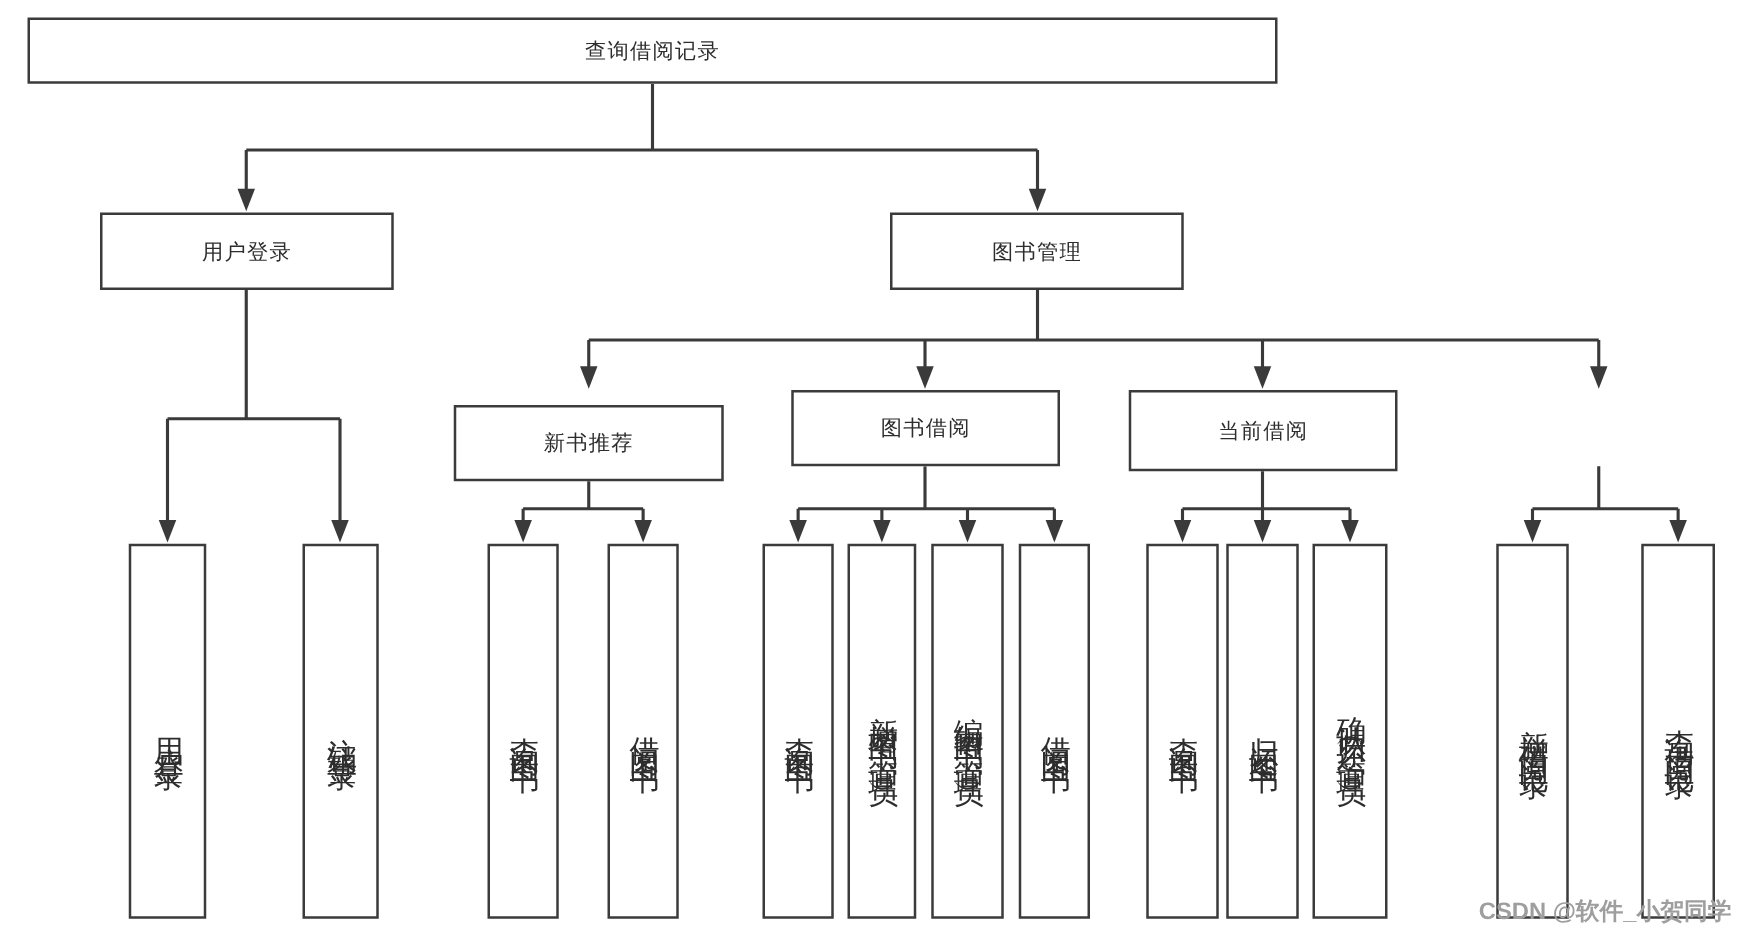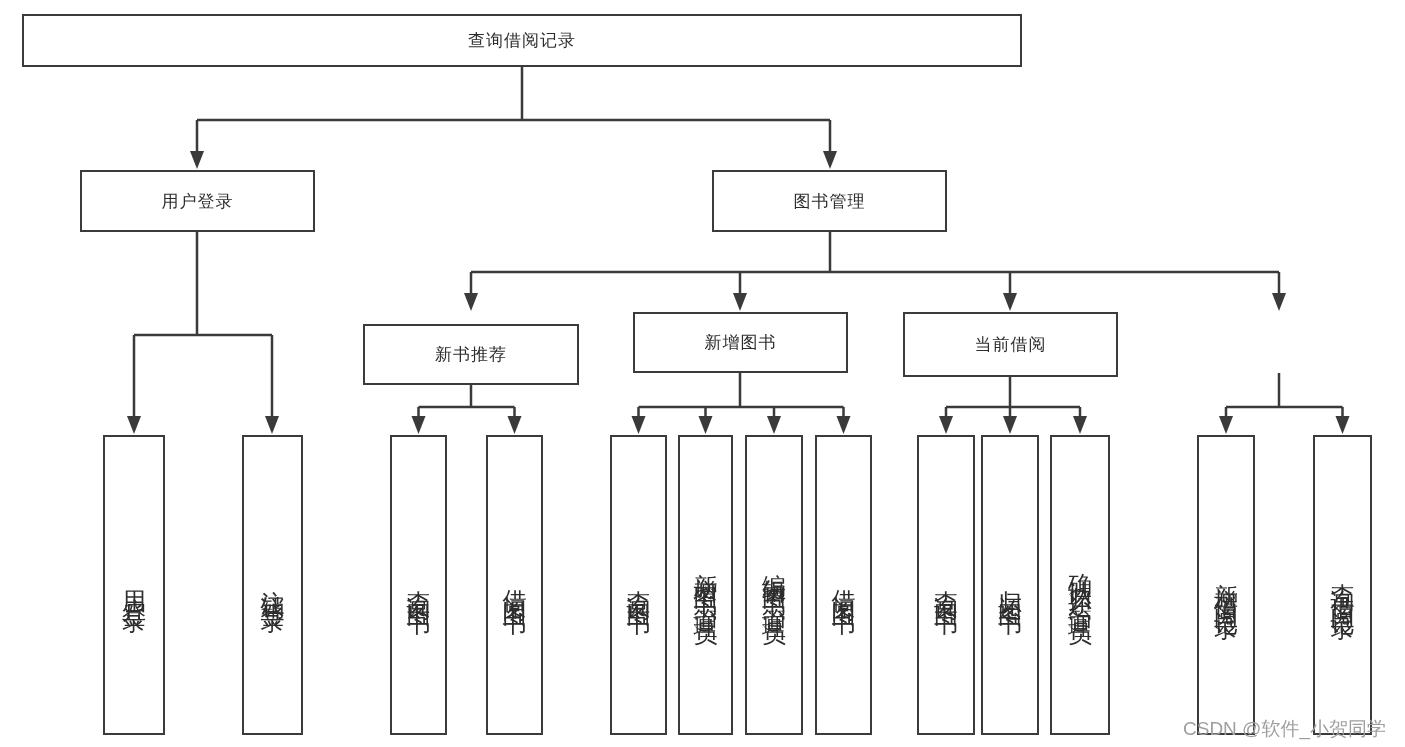--- a/index.html
+++ b/index.html
@@ -40,20 +40,21 @@
     white-space: nowrap;
   }
   .watermark {
     position: absolute;
     left: 1183px;
     top: 716px;
     font-size: 19px;
     color: #9e9e9e;
     white-space: nowrap;
     z-index: 5;
+    font-weight: bold;
   }
 </style>
 </head>
 <body>
 
 <div class="canvas">
 
   <svg class="wires" viewBox="0 0 1405 747" xmlns="http://www.w3.org/2000/svg">
     <g stroke="#3a3a3a" stroke-width="2.5" fill="none">
       <path d="M522 67 V120 M197 120 H830 M197 120 V152 M830 120 V152"></path>
@@ -95,21 +96,21 @@
     <span class="hlabel">用户登录</span>
   </div>
   <div class="node" style="left:712px; top:170px; width:235px; height:62px;">
     <span class="hlabel">图书管理</span>
   </div>
 
   <div class="node" style="left:363px; top:312px; width:216px; height:61px;margin-top:12px;">
     <span class="hlabel">新书推荐</span>
   </div>
   <div class="node" style="left:633px; top:312px; width:215px; height:61px;">
-    <span class="hlabel">新增图书</span>
+    <span class="hlabel">图书借阅</span>
   </div>
   <div class="node" style="left:903px; top:312px; width:215px; height:65px;">
     <span class="hlabel">当前借阅</span>
   </div>
 
   <div class="node" style="left:103px; top:435px; width:62px; height:300px;">
     <span class="vtext">用户登录</span>
   </div>
   <div class="node" style="left:242px; top:435px; width:61px; height:300px;">
     <span class="vtext">注销登录</span>

